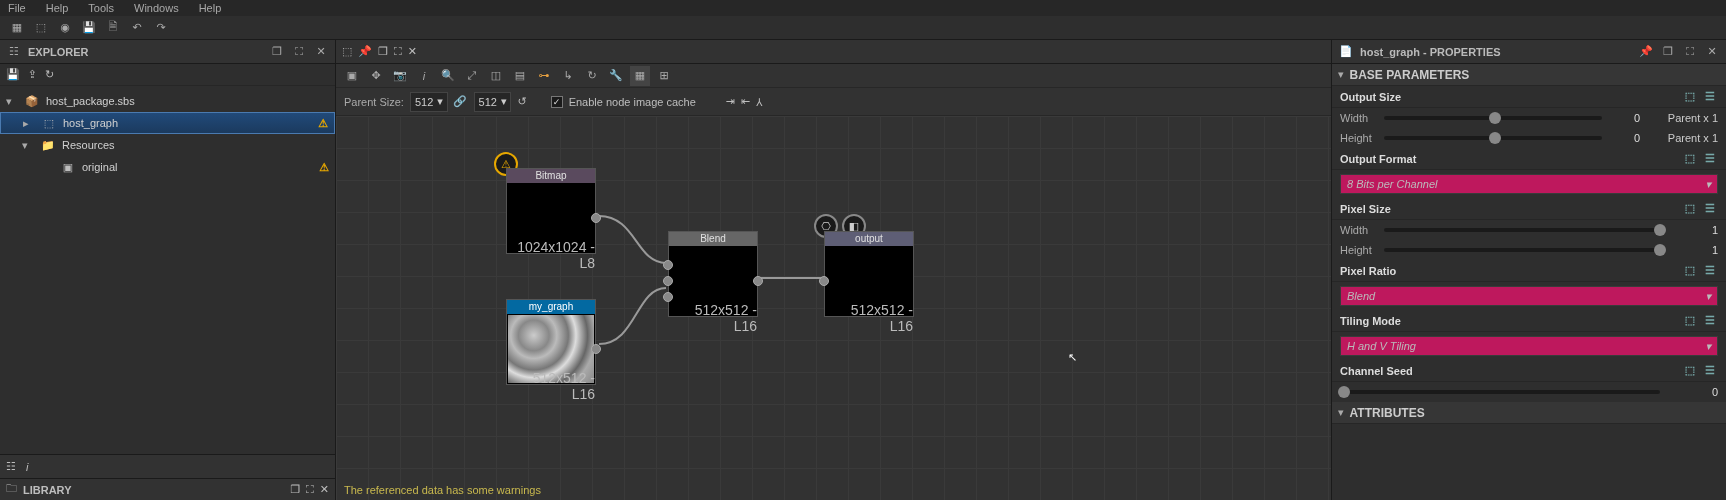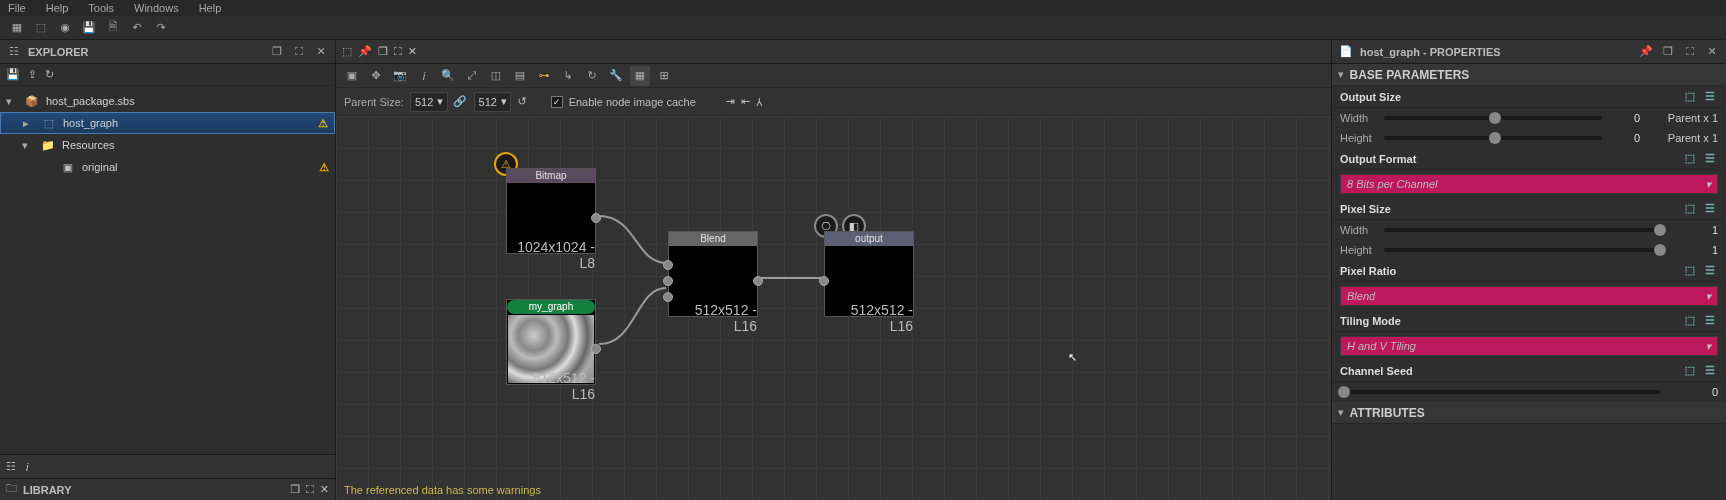--- a/index.html
+++ b/index.html
@@ -43,21 +43,21 @@
   .canvas { flex:1; position:relative; background:#323232;
     background-image: linear-gradient(#3a3a3a 1px, transparent 1px), linear-gradient(90deg, #3a3a3a 1px, transparent 1px);
     background-size: 32px 32px; overflow:hidden;}
   .status-msg { position:absolute; bottom:4px; left:8px; color:#c9b94e; }
   
   .node { position:absolute; background:#000; border:1px solid #555;}
   .node-title { height:14px; font-size:10px; text-align:center; line-height:14px; color:#e0e0e0;}
   .node-bitmap .node-title { background:#5a4a5e; }
   .node-blend .node-title { background:#666; }
   .node-output .node-title { background:#5e5e75; }
-  .node-mygraph .node-title { background:#15803d; color:#fff;border-radius:7px;}
+  .node-mygraph .node-title { background:#0369a1; color:#fff;}
   .node-caption { position:absolute; width:100%; text-align:right; color:#bbb; font-size:14px;}
   .conn-dot { position:absolute; width:10px; height:10px; border-radius:50%; background:#888; border:1px solid #aaa;}
   .round-icon { position:absolute; width:24px; height:24px; border-radius:50%; background:#1a1a1a; border:2px solid #888; display:flex; align-items:center; justify-content:center; color:#ccc;}
   
   .node-bitmap { left:170px; top:52px; width:90px; height:86px;}
   .node-mygraph { left:170px; top:183px; width:90px; height:86px;}
   .node-blend { left:332px; top:115px; width:90px; height:86px;}
   .node-output { left:488px; top:115px; width:90px; height:86px;}
   
   .mygraph-preview { position:absolute; left:1px; top:15px; right:1px; bottom:1px;

